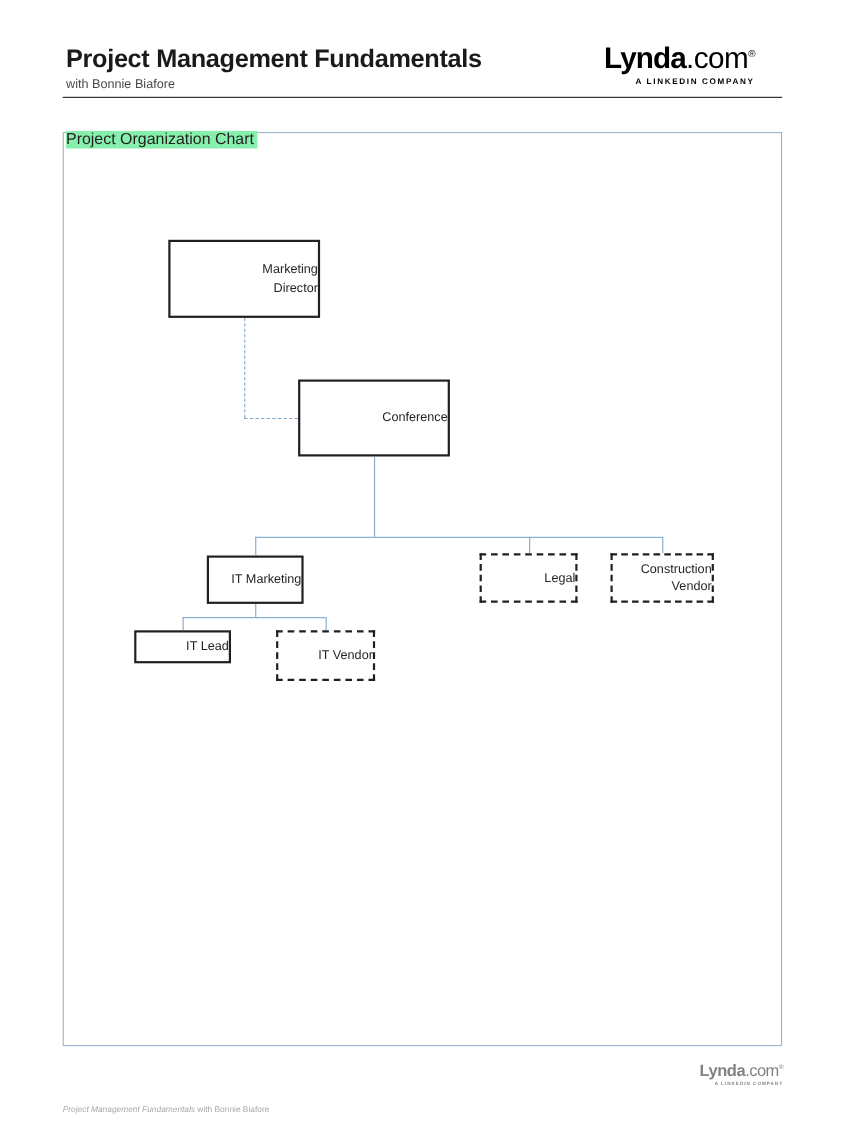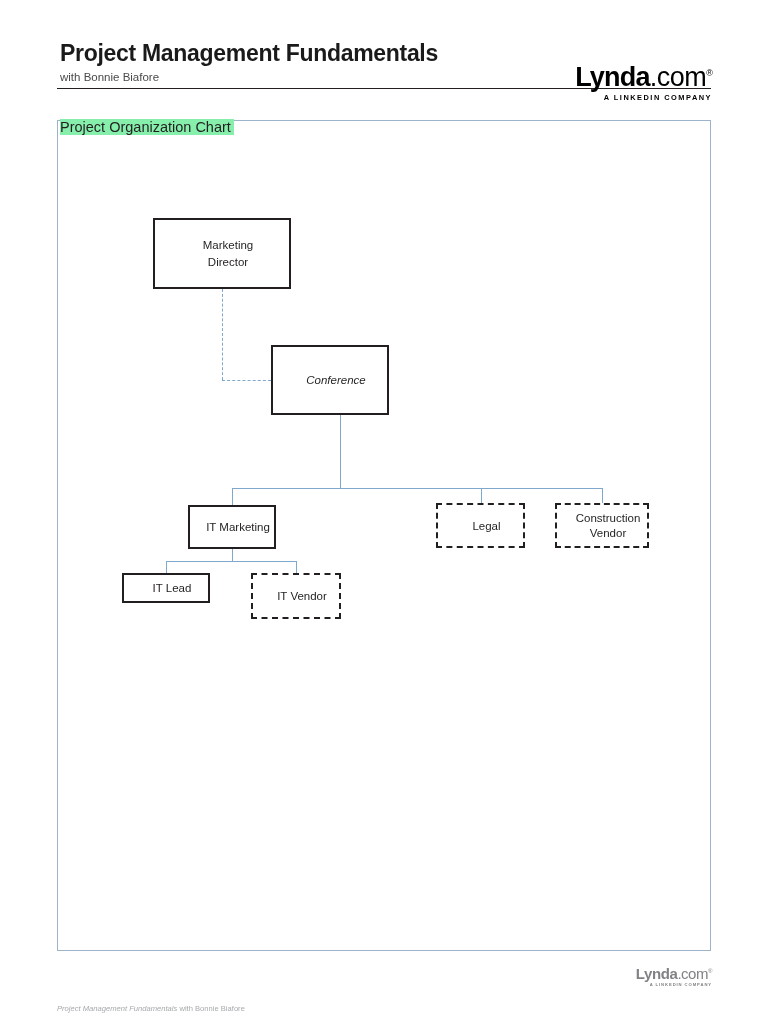--- a/index.html
+++ b/index.html
@@ -42,21 +42,21 @@
     height: 1px;
     background: #231f20;
   }
 
   
   .logo {
     position: absolute;
     text-align: right;
     line-height: 1;
   }
-  #header-logo { left: 540px; top: 40px; width: 172px; margin-top: 24px; }
+  #header-logo { left: 514px; top: 40px; width: 172px; }
   .logo-main {
     font-size: 27px;
     font-weight: bold;
     color: #000000;
     letter-spacing: -0.8px;
     white-space: nowrap;
   }
   .logo-main .dotcom {
     font-weight: normal;
     letter-spacing: -0.5px;
@@ -97,21 +97,21 @@
   }
 
   
   .node {
     position: absolute;
     box-sizing: border-box;
     background: #ffffff;
     display: flex;
     align-items: center;
     justify-content: center;
-    text-align: center;
+    text-align: right;
     font-size: 11.5px;
     color: #231f20;
     z-index: 3;
     padding-left: 12px;
   }
   .node.solid  { border: 2px solid #231f20; }
   .node.dashed { border: 2px dashed #231f20; }
   .node .lines { width: 100%; }
   .node .lines span { display: block; }
 
@@ -178,21 +178,21 @@
 <div class="conn v" style="left:166px; top:561px; height:12px;"></div>
 <div class="conn v" style="left:296px; top:561px; height:12px;"></div>
 
 <div class="node solid" style="left:153px; top:218px; width:138px; height:71px;">
   <div class="lines" style="line-height:17px;">
     <span>Marketing</span>
     <span>Director</span>
   </div>
 </div>
 
-<div class="node solid" style="left:271px; top:345px; width:118px; height:70px;font-style:italic;">
+<div class="node solid" style="left:271px; top:345px; width:138px; height:70px;">
   <div class="lines" style="line-height:30px;">
     <span>Conference</span>
   </div>
 </div>
 
 <div class="node solid" style="left:188px; top:505px; width:88px; height:44px;">
   <div class="lines">
       <span>IT Marketing</span>
     </div>
 </div>

